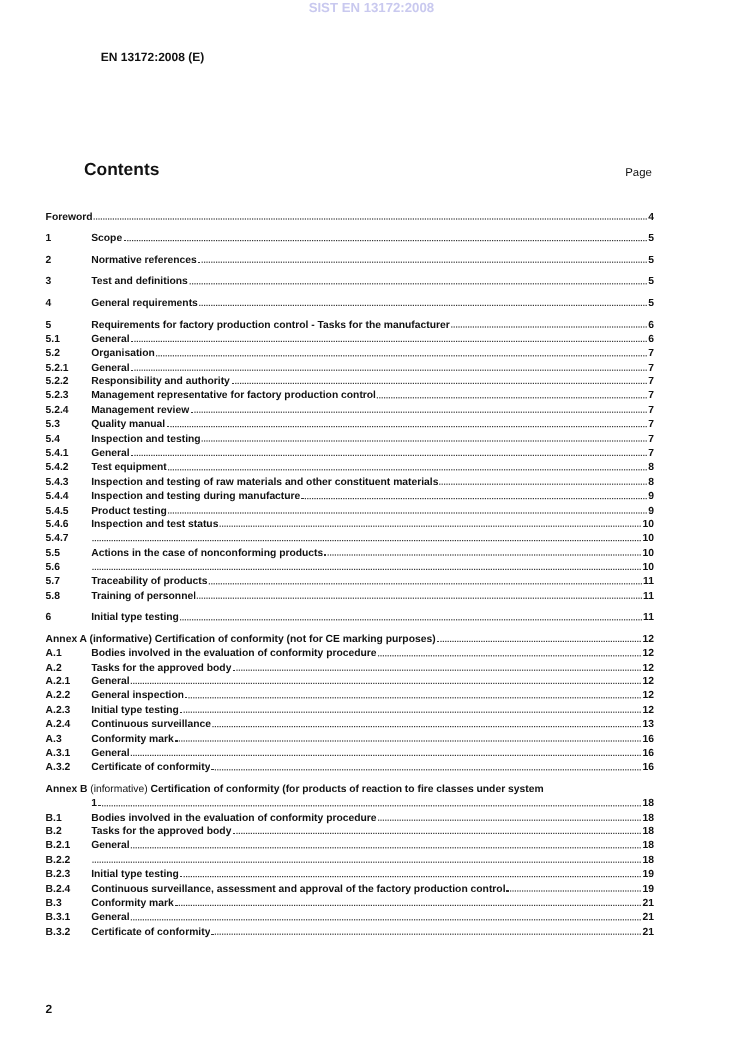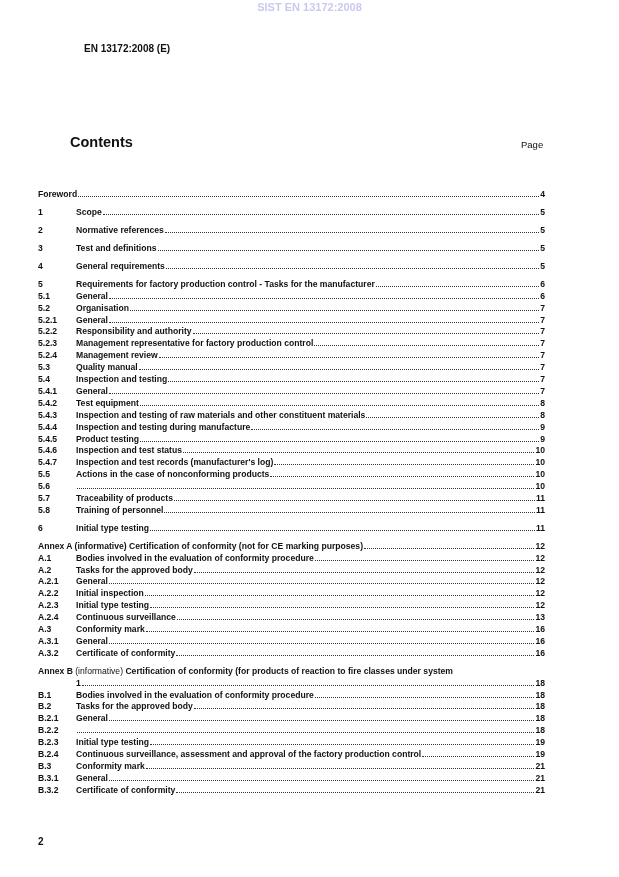--- a/index.html
+++ b/index.html
@@ -3,21 +3,21 @@
 <meta charset="utf-8">
 <style>
   html, body { margin: 0; padding: 0; background: #ffffff; }
   body { width: 619px; height: 877px; position: relative; overflow: hidden;
          font-family: "Liberation Sans", sans-serif; color: #111; }
   .watermark { position: absolute; top: 0; left: 0; width: 619px; text-align: center;
                font-size: 11px; font-weight: bold; color: #c9c9ef; line-height: 14px; }
   .doc-id { position: absolute; left: 38px; top: 43px; font-size: 10px; font-weight: bold; margin-left: 46px; }
   .contents-title { position: absolute; left: 38px; top: 134px; font-size: 14.5px; font-weight: bold; margin-left: 32px; }
   .page-label { position: absolute; left: 521px; top: 139px; font-size: 9.5px; }
-  .toc { position: absolute; left: 38px; top: 189px; width: 507px; }
+  .toc { position: absolute; left: 38px; top: 175px; width: 507px; }
   .row { display: flex; align-items: baseline; font-size: 8.6px; font-weight: bold; height: 11.9px; line-height: 11.9px; white-space: nowrap; }
   .row.gap { margin-top: 6.1px; }
   .row .num { width: 38px; flex: 0 0 38px; }
   .row .title { flex: 0 1 auto; overflow: hidden; }
   .row .title .light { font-weight: normal; }
   .row .dots { flex: 1 1 auto; overflow: hidden; border-bottom: 1px dotted #333; margin: 0 1px 2.5px 1px; height: 0; }
   .row .pg { flex: 0 0 auto; text-align: right; }
   .row.full .title { width: 100%; }
   .row.cont { padding-left: 38px; }
   .footer-page { position: absolute; left: 38px; top: 836px; font-size: 10px; font-weight: bold; }
@@ -146,21 +146,20 @@
         <span class="pg">9</span>
       </div>
       <div class="row">
         <span class="num">5.4.6</span>
         <span class="title">Inspection and test status</span>
         <span class="dots"></span>
         <span class="pg">10</span>
       </div>
       <div class="row">
         <span class="num">5.4.7</span>
-        <span class="title">Inspection and test records (manufacturer's log)</span>
         <span class="dots"></span>
         <span class="pg">10</span>
       </div>
       <div class="row">
         <span class="num">5.5</span>
         <span class="title">Actions in the case of nonconforming products</span>
         <span class="dots"></span>
         <span class="pg">10</span>
       </div>
       <div class="row">
@@ -204,21 +203,21 @@
         <span class="pg">12</span>
       </div>
       <div class="row">
         <span class="num">A.2.1</span>
         <span class="title">General</span>
         <span class="dots"></span>
         <span class="pg">12</span>
       </div>
       <div class="row">
         <span class="num">A.2.2</span>
-        <span class="title">Initial inspection</span>
+        <span class="title">General inspection</span>
         <span class="dots"></span>
         <span class="pg">12</span>
       </div>
       <div class="row">
         <span class="num">A.2.3</span>
         <span class="title">Initial type testing</span>
         <span class="dots"></span>
         <span class="pg">12</span>
       </div>
       <div class="row">

